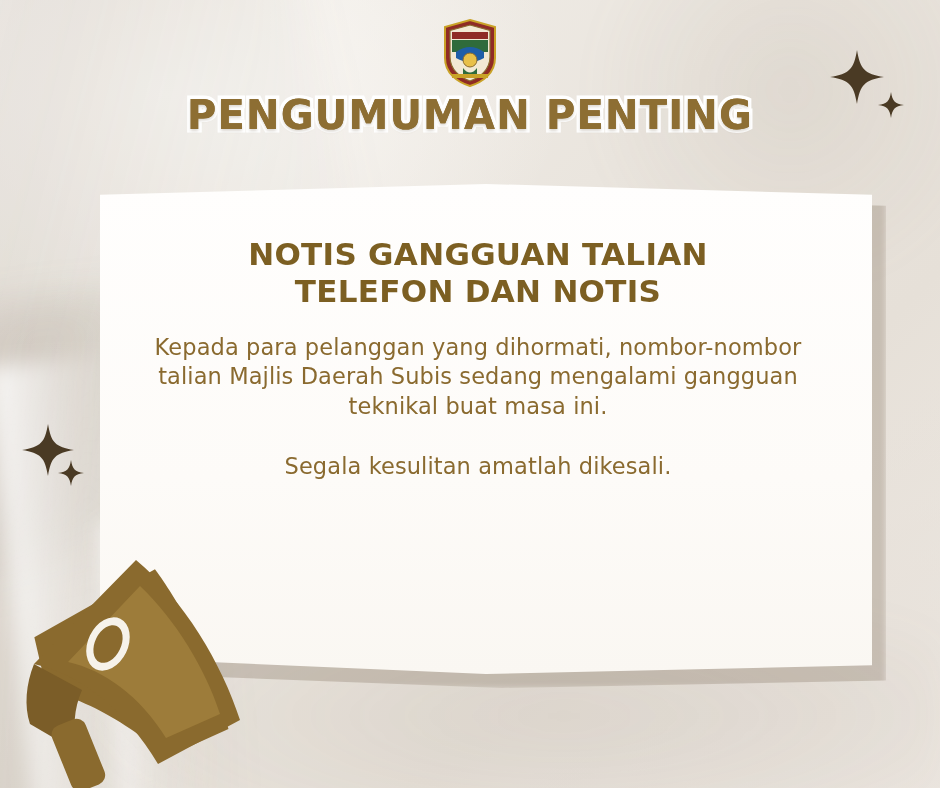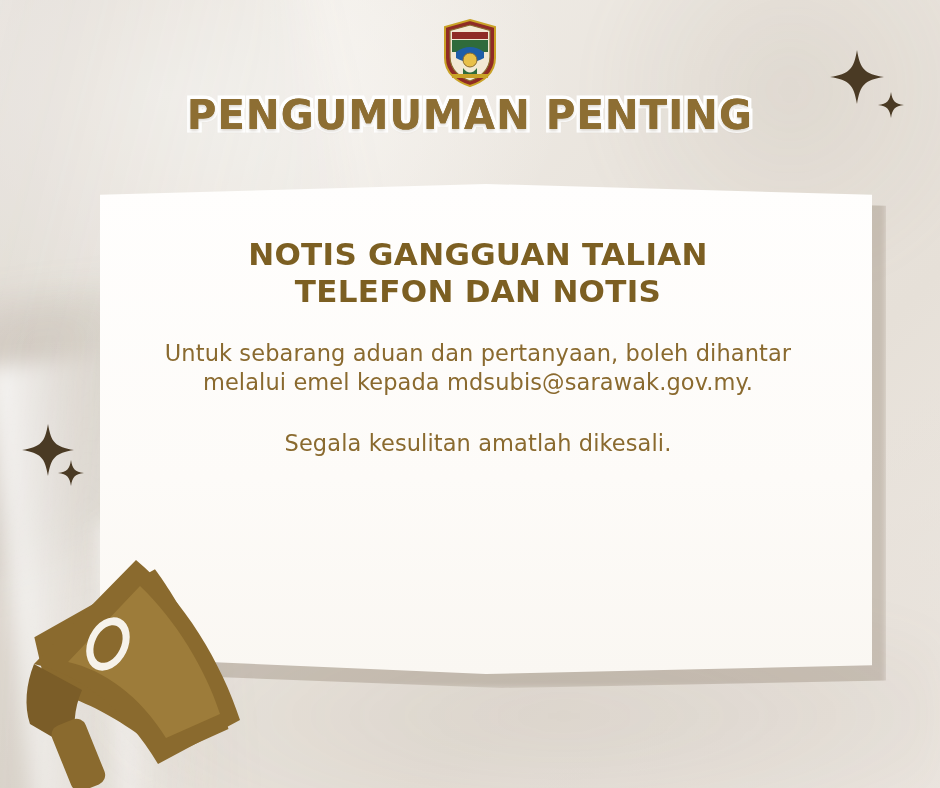--- a/index.html
+++ b/index.html
@@ -215,21 +215,21 @@
 
   <div class="card-shadow"></div>
   <div class="card"></div>
 
   <div class="card-inner">
     <div class="card-title">
       <div>NOTIS GANGGUAN TALIAN</div>
       <div>TELEFON DAN NOTIS</div>
     </div>
 
-    <div class="body-block second">Untuk sebarang aduan dan pertanyaan, boleh dihantar melalui emel kepada mdsubis@sarawak.gov.my.</div>
+    <div class="body-block first">Kepada para pelanggan yang dihormati, nombor-nombor talian Majlis Daerah Subis sedang mengalami gangguan teknikal buat masa ini.</div>
     <div class="body-block third">Segala kesulitan amatlah dikesali.</div>
   </div>
 
   <div class="megaphone">
     <svg viewBox="0 0 270 270" width="270" height="270" aria-hidden="true">
       <g fill="#8a6a2e">
         <path d="M150 12 C150 12 210 70 245 160 L188 196 C188 196 120 150 60 148 L40 96 Z" fill="#8a6a2e" transform="translate(-20,30) rotate(8 135 135)"></path>
       </g>
       <g transform="translate(0,0)">
 

